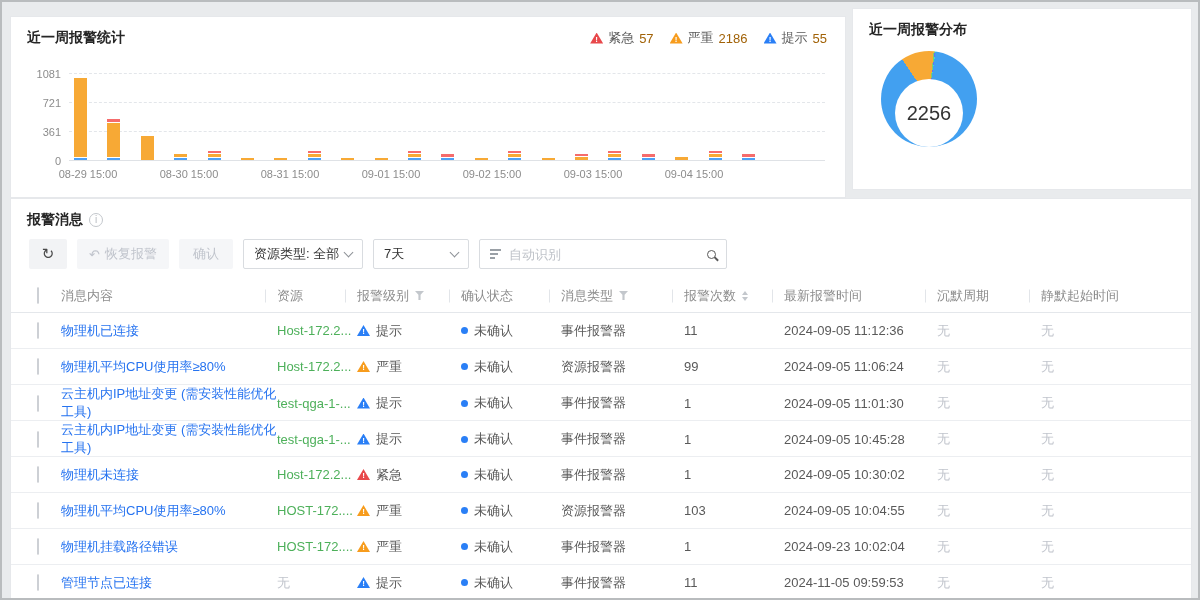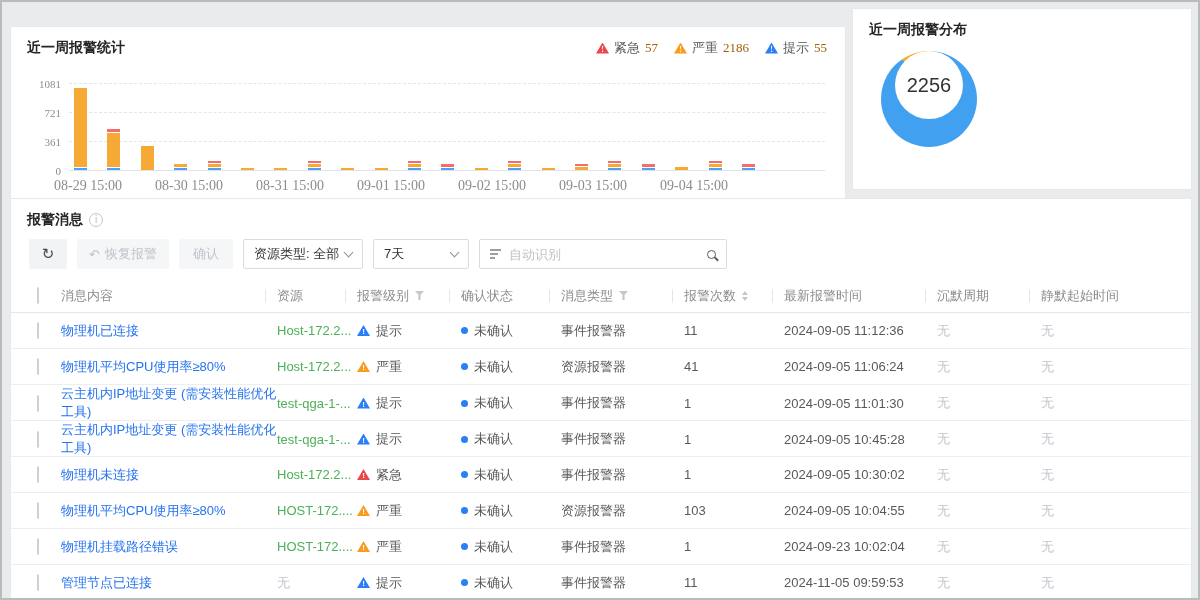--- a/index.html
+++ b/index.html
@@ -1,46 +1,46 @@
 <!DOCTYPE html>
 <html><head>
 <meta charset="utf-8">
 <style>
   * { margin:0; padding:0; box-sizing:border-box; }
   body { margin:0; background:#fff; font-family:"Liberation Sans", sans-serif; }
   #frame { position:relative; width:1200px; height:600px; border:2px solid #b9bcbe;
            background:#e9ebed; overflow:hidden; }
   .card { position:absolute; background:#fff; border:1px solid #e6e8eb; }
-  #card-stats { left:8px; top:24px; width:836px; height:182px;font-family:Liberation Serif, serif; }
+  #card-stats { left:8px; top:14px; width:836px; height:182px; }
   #card-dist  { left:850px; top:6px; right:6px; height:182px; }
   #card-msgs  { left:8px; top:196px; right:6px; height:402px; }
   .card-title { position:absolute; left:16px; top:12px; font-size:14px; font-weight:700; color:#262626; }
 
   
   #stats-legend { position:absolute; right:18px; top:12px; display:flex; gap:16px; align-items:center;
                   font-size:13px; color:#595959; }
   .leg-item { display:flex; align-items:center; gap:5px; }
   .leg-count { color:#a16207; }
   .tri { display:inline-block; width:13px; height:11px; clip-path:polygon(50% 0,100% 100%,0 100%);
          text-align:center; font-size:8px; line-height:13px; color:#fff; font-weight:700; flex:none; }
 
   
   #plot { position:absolute; left:58px; right:20px; top:57px; bottom:36px; }
   .gridline { position:absolute; left:0; right:0; border-top:1px dashed #e3e6ea; height:0; }
   .baseline { position:absolute; left:0; right:0; bottom:0; border-top:1px solid #dfe2e6; }
   .ytick { position:absolute; left:-48px; width:40px; text-align:right; font-size:11px; color:#8c8c8c; }
   .bar { position:absolute; bottom:1px; width:13px; display:flex; flex-direction:column;
          justify-content:flex-end; }
   .seg { width:100%; margin-top:1px; }
-  .xlab { position:absolute; top:calc(100% + 7px); transform:translateX(-50%); font-size:14px;
+  .xlab { position:absolute; top:calc(100% + 7px); transform:translateX(-50%); font-size:11px;
           color:#8c8c8c; white-space:nowrap; }
 
   
   #donut { position:absolute; left:28px; top:42px; width:96px; height:96px; border-radius:50%;
-           display:flex; align-items:flex-start; justify-content:center; }
+           display:flex; align-items:flex-end; justify-content:center; }
   .donut-hole { width:68px; height:68px; border-radius:50%; background:#fff; display:flex;
                 align-items:center; justify-content:center; font-size:20px; color:#333; }
   #dist-legend { position:absolute; left:152px; top:52px; display:grid;
                  grid-template-columns:124px auto; row-gap:11px; font-size:13px; color:#595959; }
   .dleg-item { display:flex; align-items:center; gap:7px; }
   .sq { width:10px; height:10px; border-radius:2px; flex:none; }
 
   
   .info { display:inline-block; width:14px; height:14px; border:1px solid #c3c7cc; border-radius:50%;
           color:#b8bcc2; font-size:10px; line-height:12px; text-align:center; font-style:normal;
@@ -321,21 +321,21 @@
             <div><span class="link-res">Host-172.2...</span></div>
             <div class="cell-flex">
               <span class="tri" style="background: rgb(247, 156, 29);">!</span>
               <span>严重</span>
             </div>
             <div class="cell-flex">
               <span class="dot"></span>
               <span>未确认</span>
             </div>
             <div class="plain">资源报警器</div>
-            <div class="plain">41</div>
+            <div class="plain">99</div>
             <div class="plain">2024-09-05 11:06:24</div>
             <div class="muted">无</div>
             <div class="muted">无</div>
           </div>
           <div class="trow">
             <div><span class="cb"></span></div>
             <div><a class="link-msg">云主机内IP地址变更 (需安装性能优化工具)</a></div>
             <div><span class="link-res">test-qga-1-...</span></div>
             <div class="cell-flex">
               <span class="tri" style="background: rgb(42, 127, 246);">!</span>

